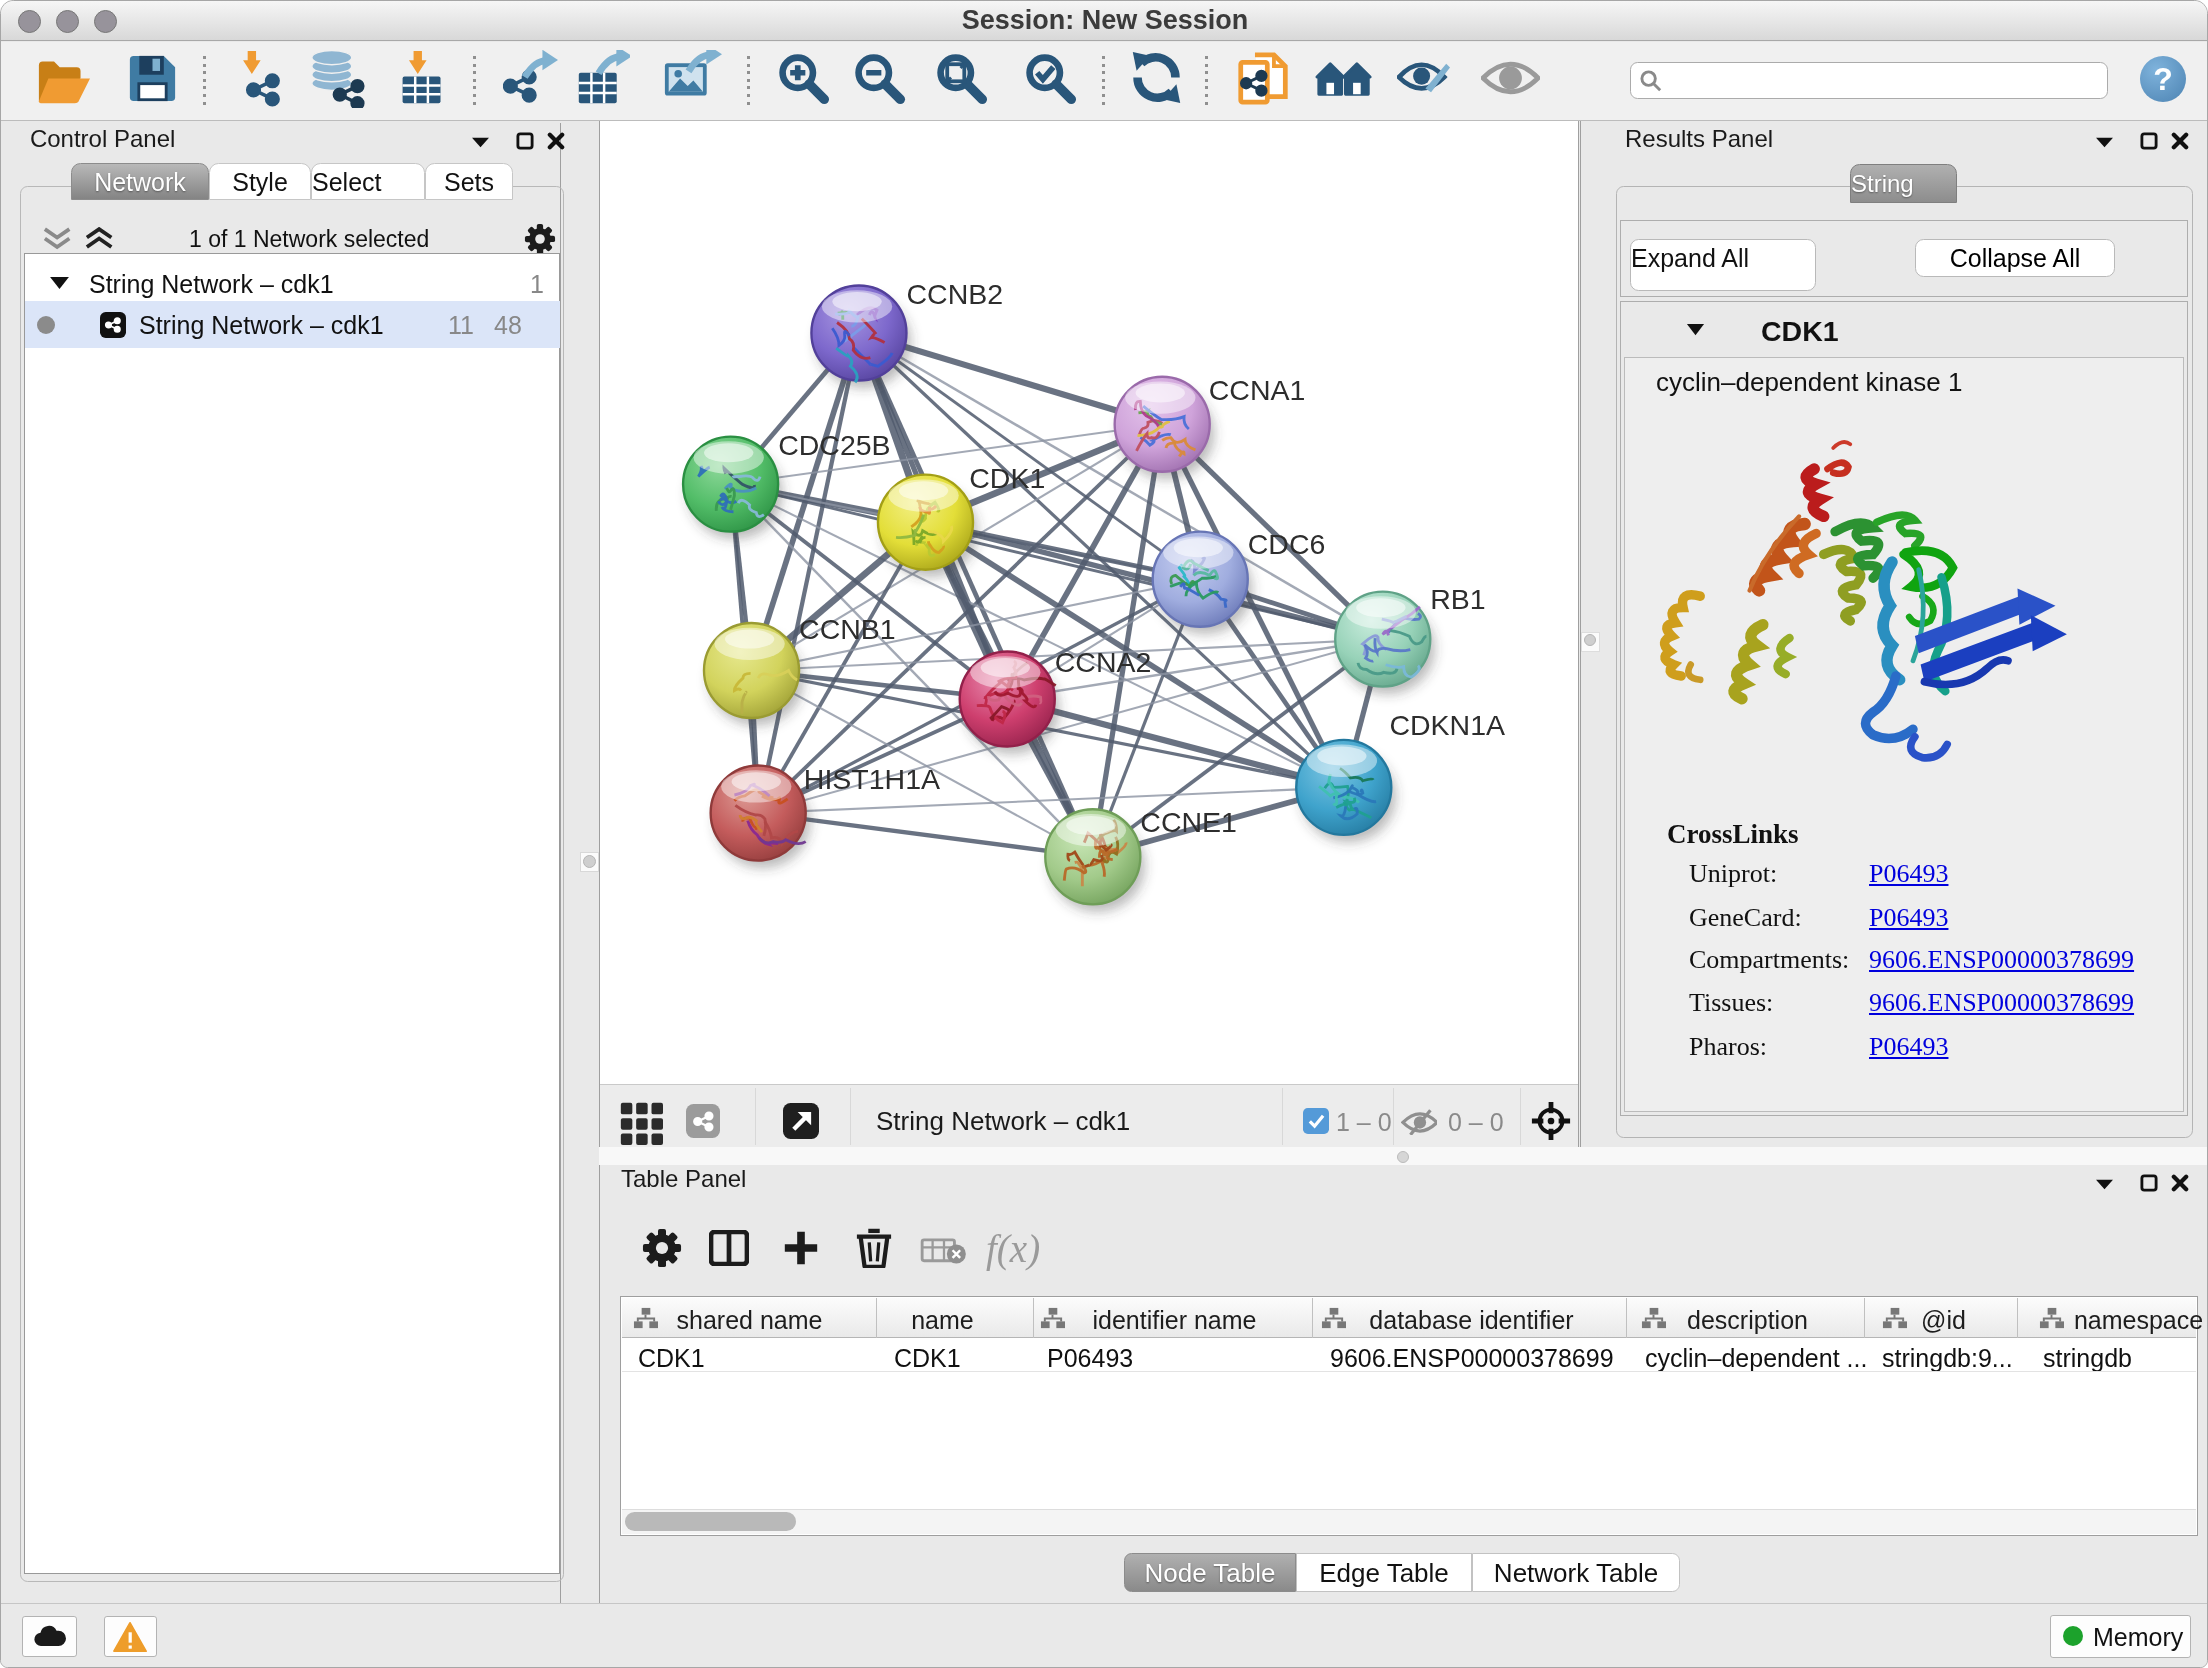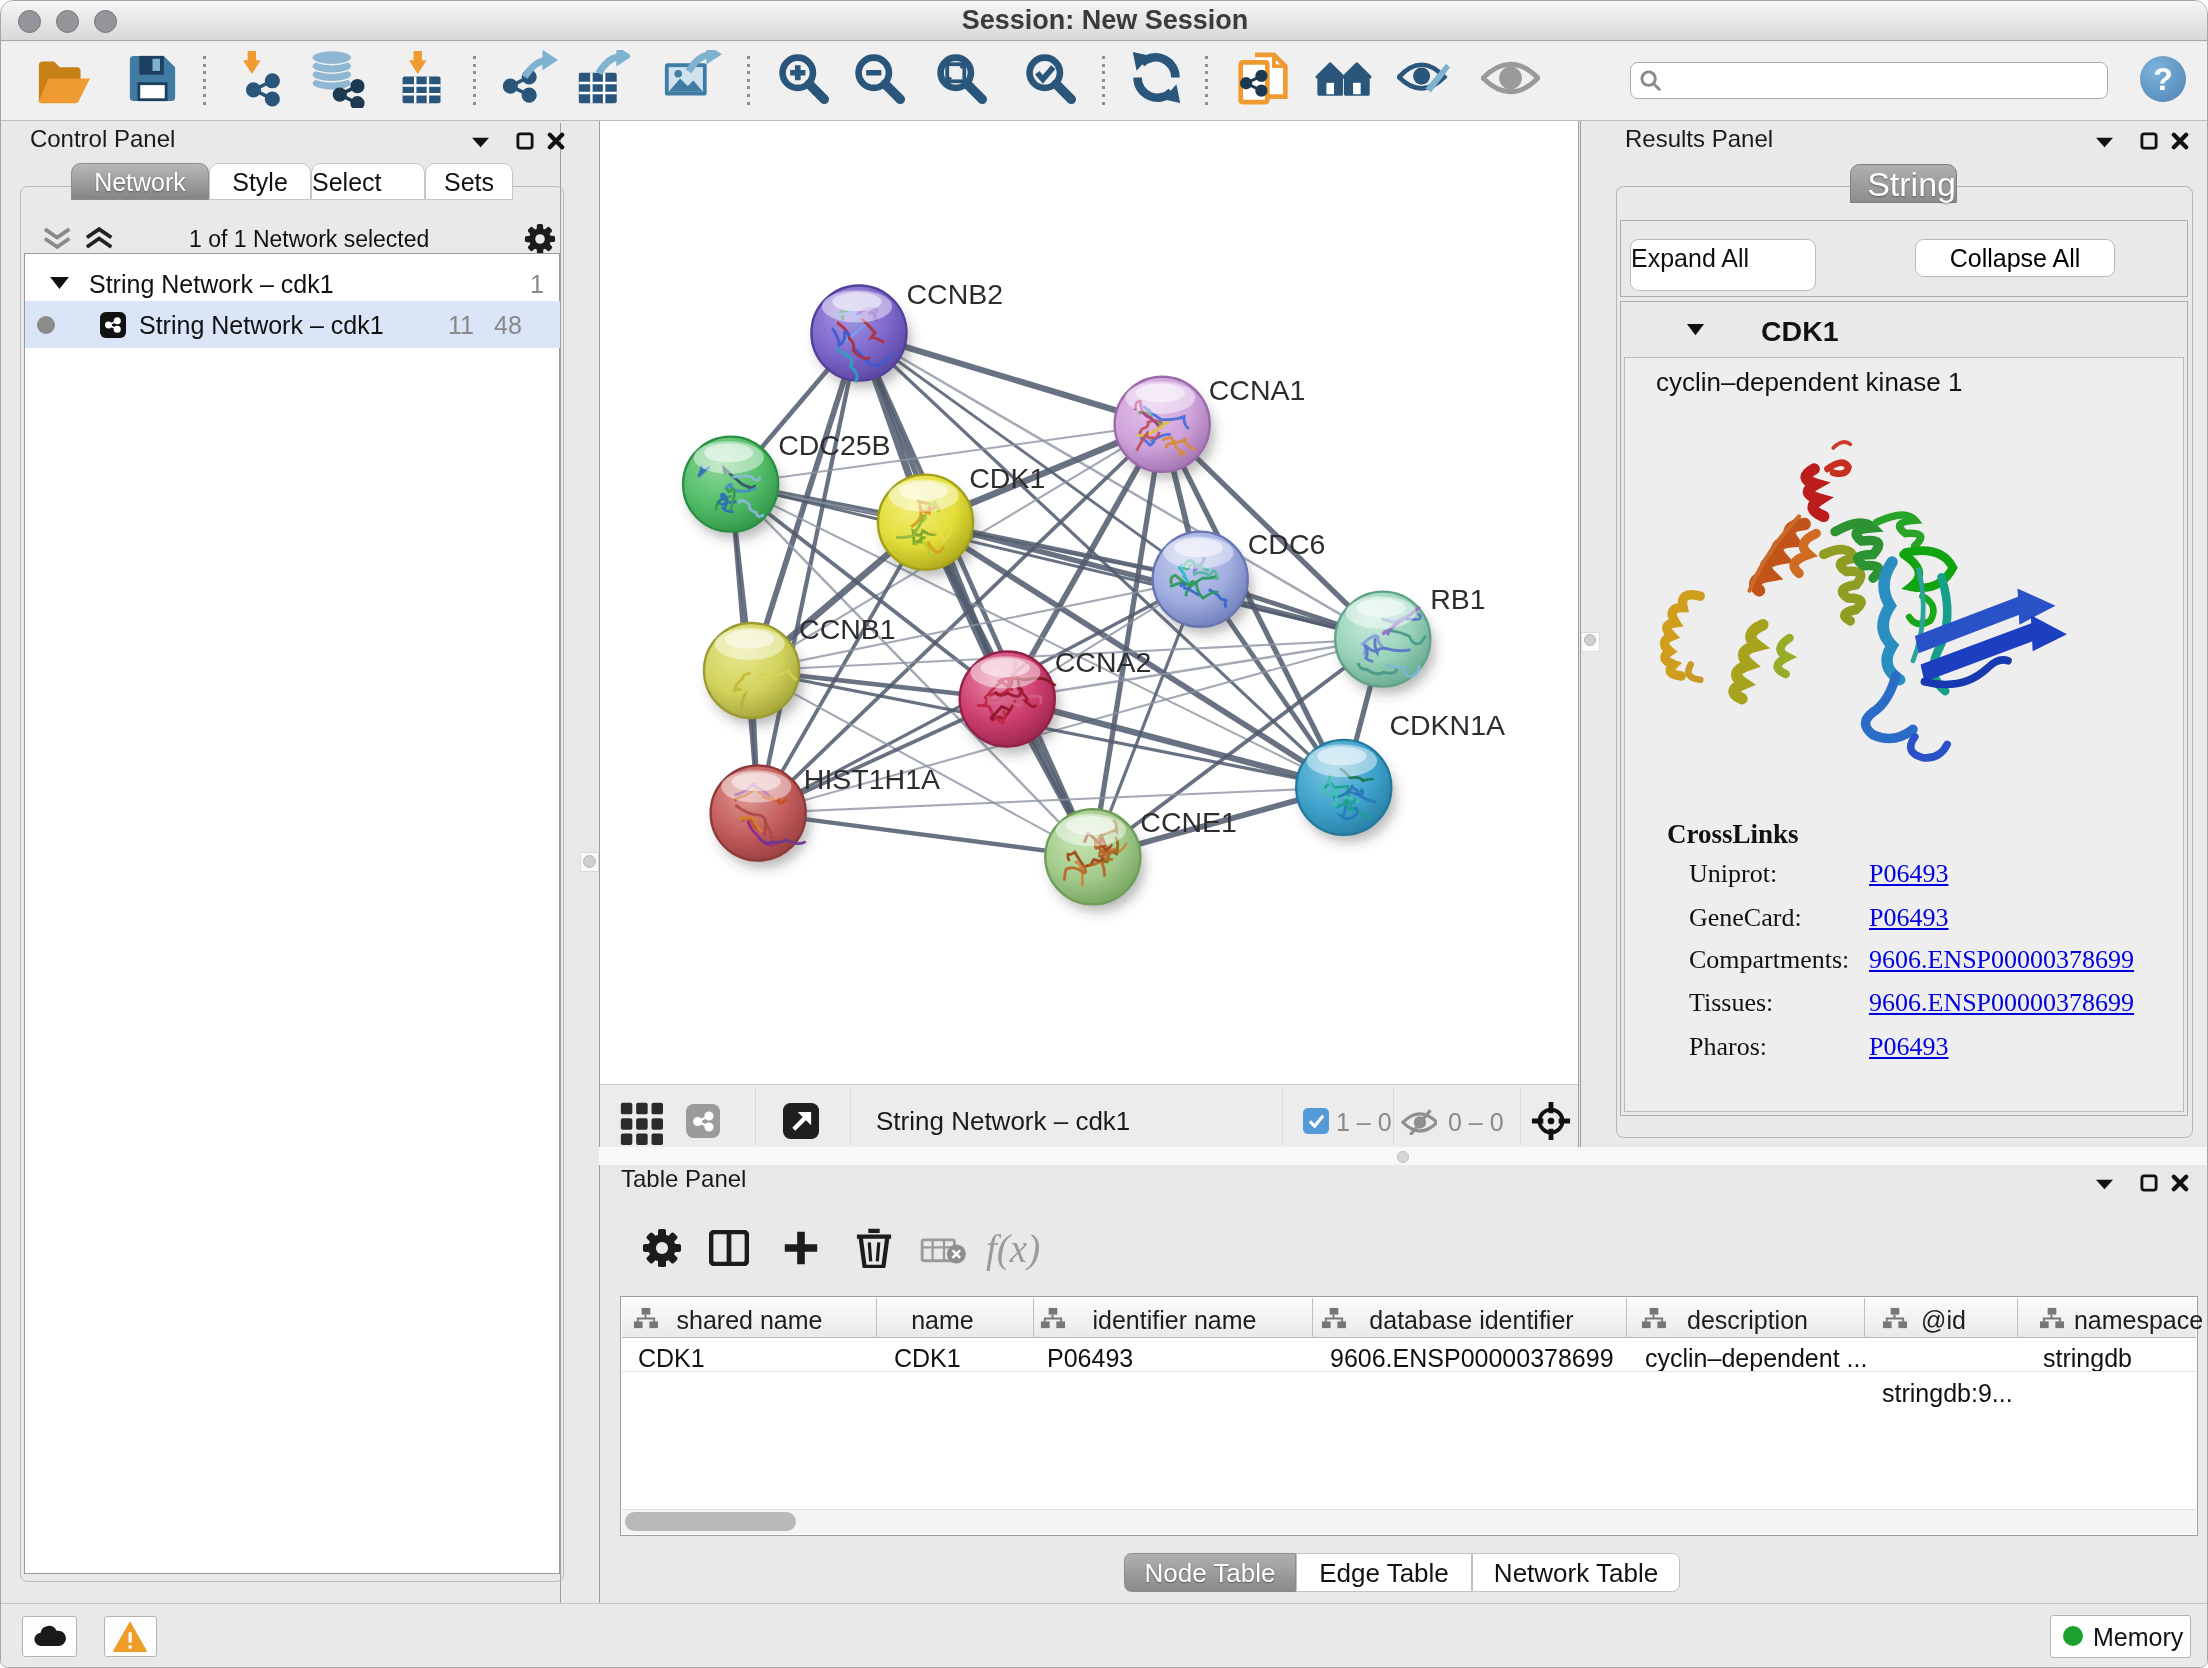--- a/index.html
+++ b/index.html
@@ -534,21 +534,21 @@
     <svg style="position:absolute;left:2094px;top:133px" width="19" height="17" viewBox="0 0 20 18">
       <path d="M1,4 L19,4 L10,14 Z" fill="#111"></path>
     </svg>
     <svg style="position:absolute;left:2139px;top:131px" width="18" height="18" viewBox="0 0 19 19">
       <rect x="2" y="2" width="15" height="15" rx="2.5" fill="none" stroke="#111" stroke-width="3"></rect>
     </svg>
     <svg style="position:absolute;left:2170px;top:131px" width="18" height="18" viewBox="0 0 19 19">
       <path d="M3,3 L16,16 M16,3 L3,16" stroke="#111" stroke-width="4.5" stroke-linecap="round"></path>
     </svg>
     <div class="abs" style="left:1615px;top:185px;width:577px;height:952px;border:1.9px solid #b4b4b4;border-radius:7.6px;background:#e9e9e9"></div>
-    <div class="abs" style="left:1849px;top:163px;width:107px;height:39px;background:linear-gradient(#b0b0b0,#8d8d8d);border:1px solid #7f7f7f;border-radius:9.5px 9.5px 0 0;color:#fff;font-size:34px;text-align:right;line-height:38px;text-shadow:0 1px 1.9px rgba(0,0,0,.4)">String</div>
+    <div class="abs" style="left:1849px;top:163px;width:107px;height:39px;background:linear-gradient(#b0b0b0,#8d8d8d);border:1px solid #7f7f7f;border-radius:9.5px 9.5px 0 0;color:#fff;font-size:24px;text-align:left;line-height:38px;text-shadow:0 1px 1.9px rgba(0,0,0,.4)">String</div>
     <div class="abs" style="left:1619px;top:219px;width:568px;height:77px;border:1px solid #adadad"></div>
     <div class="abs" style="left:1629px;top:238px;width:186px;height:52px;background:#fff;border:1px solid #b9b9b9;border-radius:8.6px;font-size:25px;color:#111;text-align:left;line-height:36px">Expand All</div>
     <div class="abs" style="left:1914px;top:238px;width:200px;height:38px;background:#fff;border:1px solid #b9b9b9;border-radius:8.6px;font-size:25px;color:#000000;text-align:center;line-height:36px">Collapse All</div>
     <div class="abs" style="left:1619px;top:300px;width:568px;height:815px;border:1px solid #adadad"></div>
     <svg style="position:absolute;left:1685px;top:322px" width="19" height="14.3" viewBox="0 0 20 15">
       <path d="M1,1 L19,1 L10,13 Z" fill="#111"></path>
     </svg>
     <div class="abs" style="left:1760px;top:314px;font-size:28.5px;font-weight:bold;color:#111">CDK1</div>
     <div class="abs" style="left:1623px;top:356px;width:560px;height:755px;border:1px solid #bbb;background:#eeeeee"></div>
     <div class="abs" style="left:1655px;top:366px;font-size:26px;color:#111">cyclin–dependent kinase 1</div>
@@ -690,21 +690,21 @@
     <div class="abs" style="left:1032px;top:1297px;width:1px;height:40px;background:#c0c0c0"></div>
     <div class="abs" style="left:1311px;top:1297px;width:1px;height:40px;background:#c0c0c0"></div>
     <div class="abs" style="left:1625px;top:1297px;width:1px;height:40px;background:#c0c0c0"></div>
     <div class="abs" style="left:1863px;top:1297px;width:1px;height:40px;background:#c0c0c0"></div>
     <div class="abs" style="left:2016px;top:1297px;width:1px;height:40px;background:#c0c0c0"></div>
     <div class="abs" style="left:637px;top:1343px;font-size:25px;color:#111">CDK1</div>
     <div class="abs" style="left:893px;top:1343px;font-size:25px;color:#111">CDK1</div>
     <div class="abs" style="left:1046px;top:1343px;font-size:25px;color:#111">P06493</div>
     <div class="abs" style="left:1329px;top:1343px;font-size:25px;color:#111">9606.ENSP00000378699</div>
     <div class="abs" style="left:1644px;top:1343px;font-size:25px;color:#111">cyclin–dependent ...</div>
-    <div class="abs" style="left:1881px;top:1378px;font-size:25px;color:#111">stringdb:9...</div>
+    <div class="abs" style="left:1881px;top:1343px;font-size:25px;color:#111">stringdb:9...</div>
     <div class="abs" style="left:2042px;top:1343px;font-size:25px;color:#111">stringdb</div>
     <div class="abs" style="left:621px;top:1370px;width:1574px;height:1px;background:#e3e3e3"></div>
     <div class="abs" style="left:621px;top:1508px;width:1574px;height:25px;background:#f4f4f4;border-top:1px solid #ddd"></div>
     <div class="abs" style="left:624px;top:1511px;width:171px;height:19px;background:#b9b9b9;border-radius:9.5px"></div>
     <div class="abs" style="left:1123px;top:1552px;width:172px;height:39px;background:linear-gradient(#b0b0b0,#8a8a8a);border:1px solid #8c8c8c;border-radius:7.6px 0 0 7.6px;color:#fff;font-size:26px;text-align:center;line-height:38px;text-shadow:0 1px 1.9px rgba(0,0,0,.4)">Node Table</div>
     <div class="abs" style="left:1295px;top:1552px;width:176px;height:39px;background:#fff;border:1px solid #c2c2c2;color:#111;font-size:26px;text-align:center;line-height:38px">Edge Table</div>
     <div class="abs" style="left:1471px;top:1552px;width:208px;height:39px;background:#fff;border:1px solid #c2c2c2;border-radius:0 7.6px 7.6px 0;color:#111;font-size:26px;text-align:center;line-height:38px">Network Table</div>
     <div class="abs" style="left:0;top:1602px;width:2208px;height:67px;background:#e9e9e9;border-top:1px solid #c6c6c6"></div>
     <div class="abs" style="left:21px;top:1615px;width:55px;height:41px;background:#fdfdfd;border:1.4px solid #b3b3b3;border-radius:2.9px"></div>
     <svg style="position:absolute;left:31px;top:1624px" width="34" height="23" viewBox="0 0 36 24">

